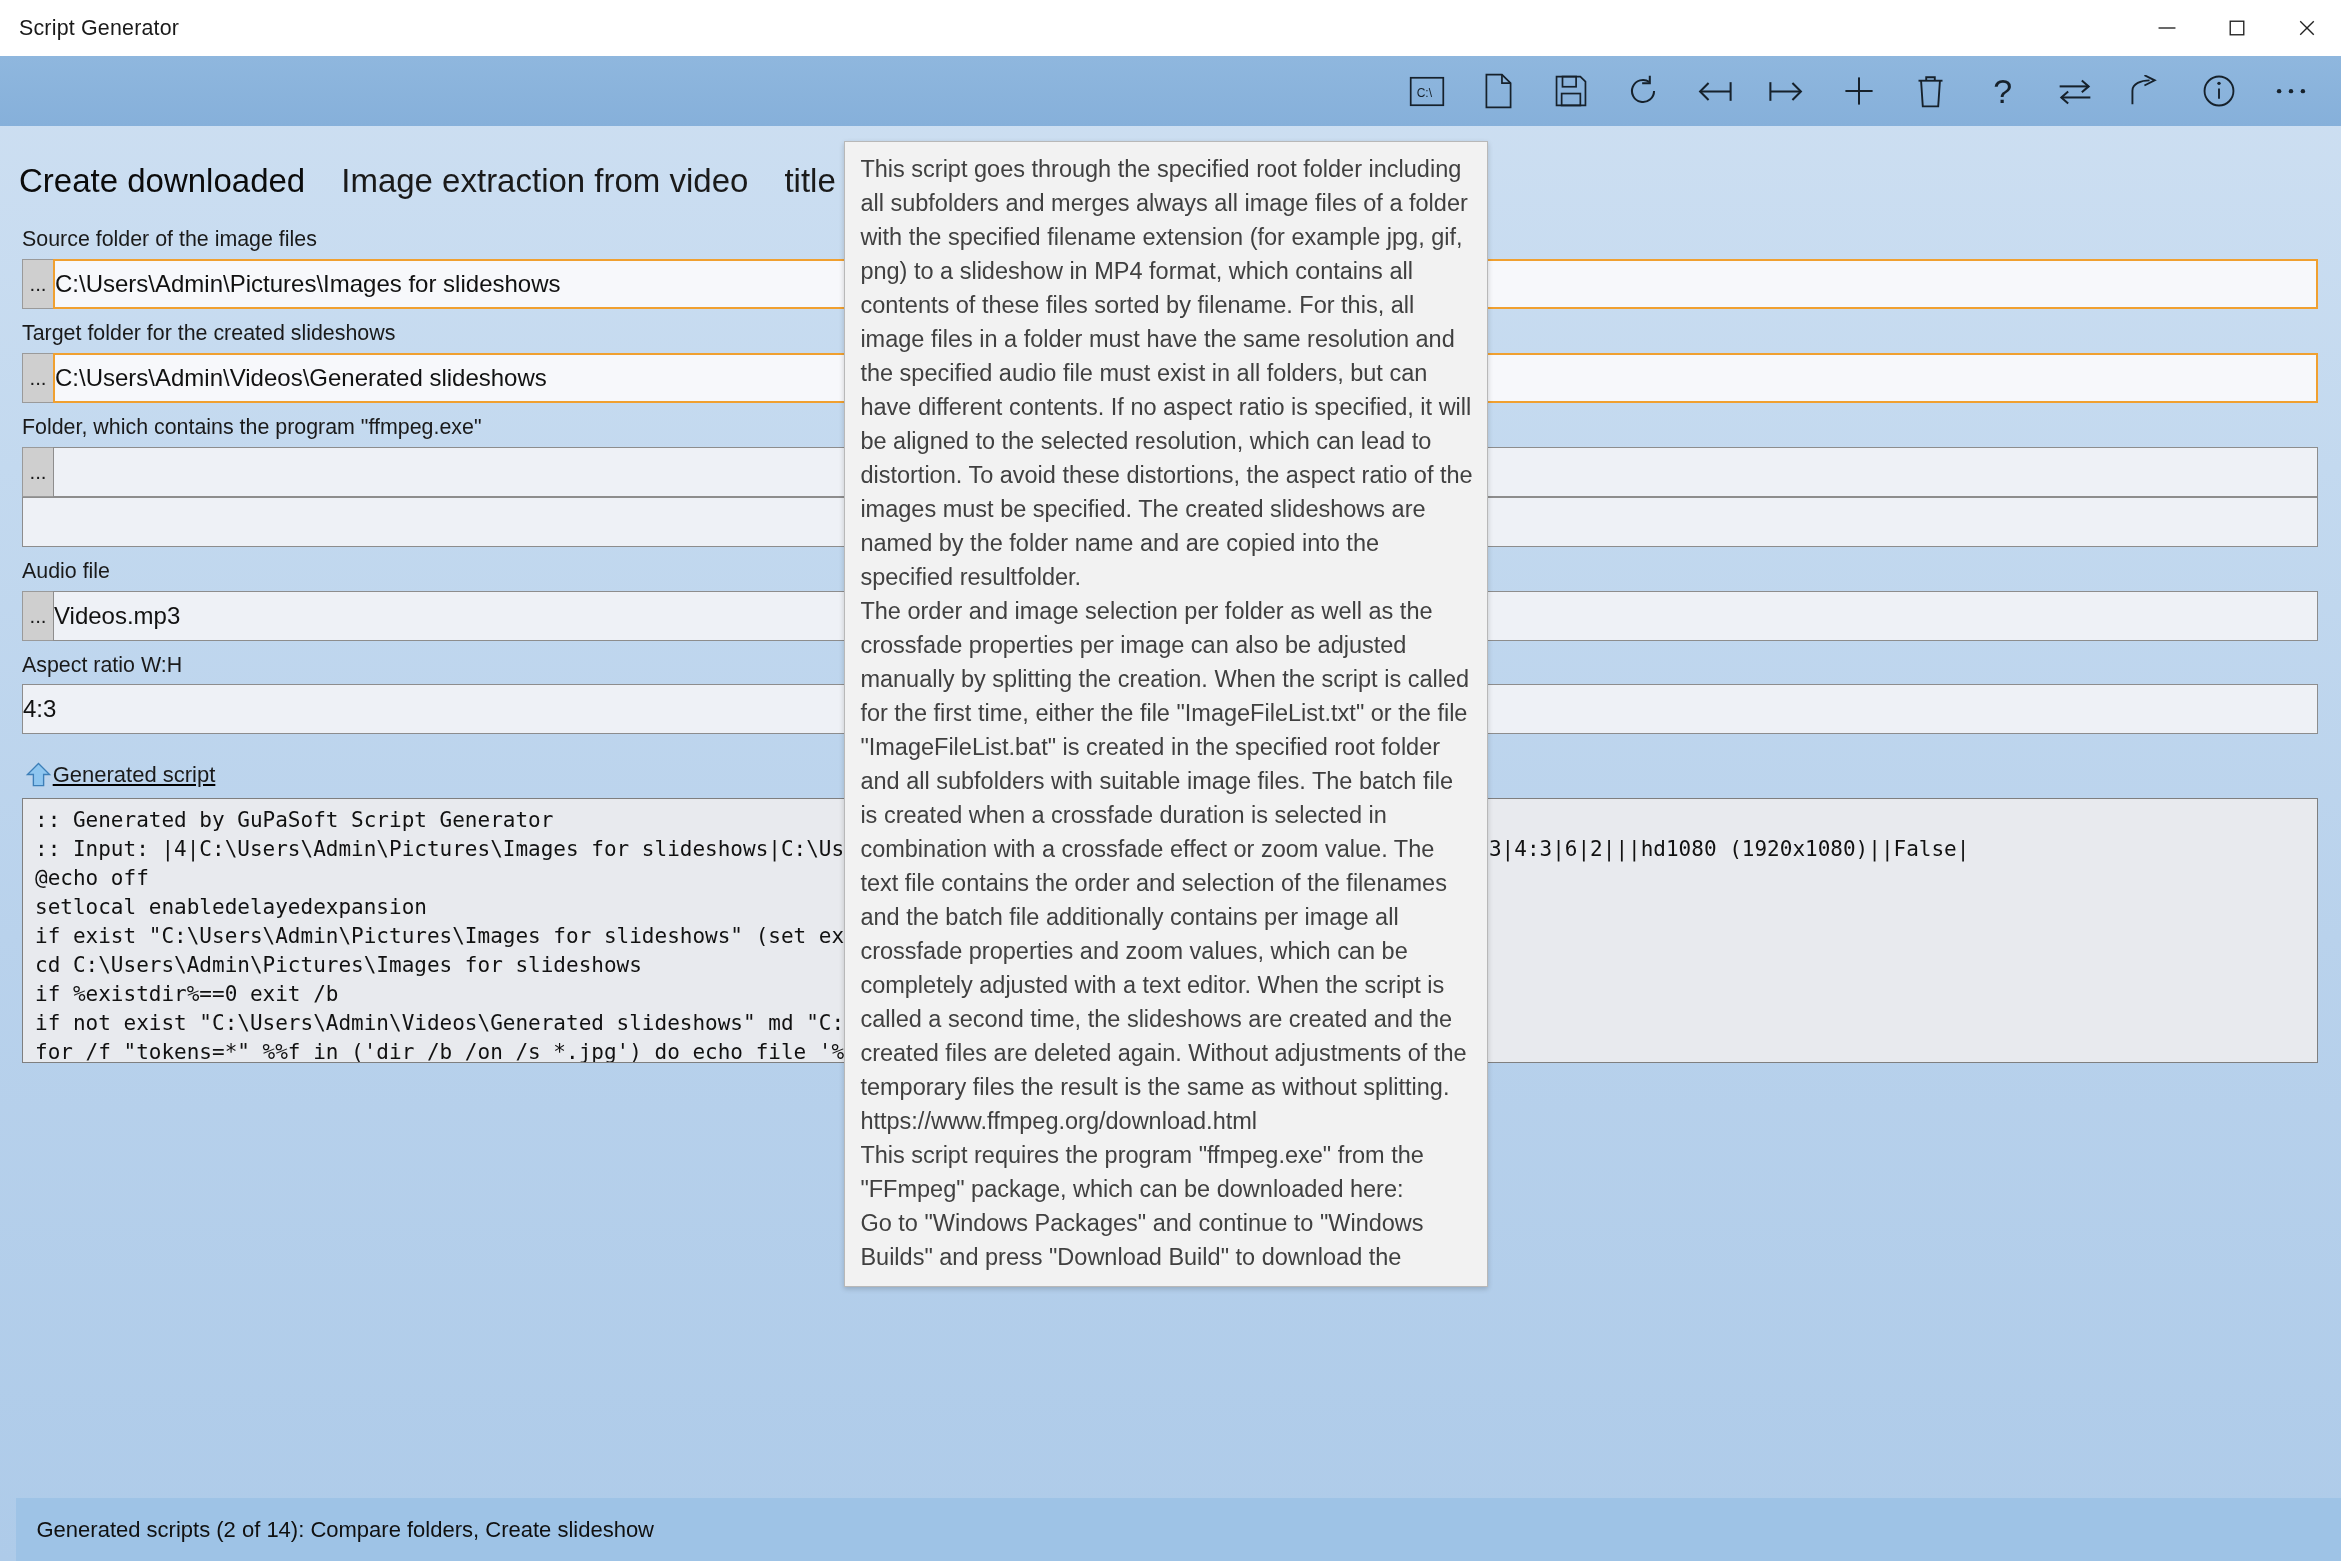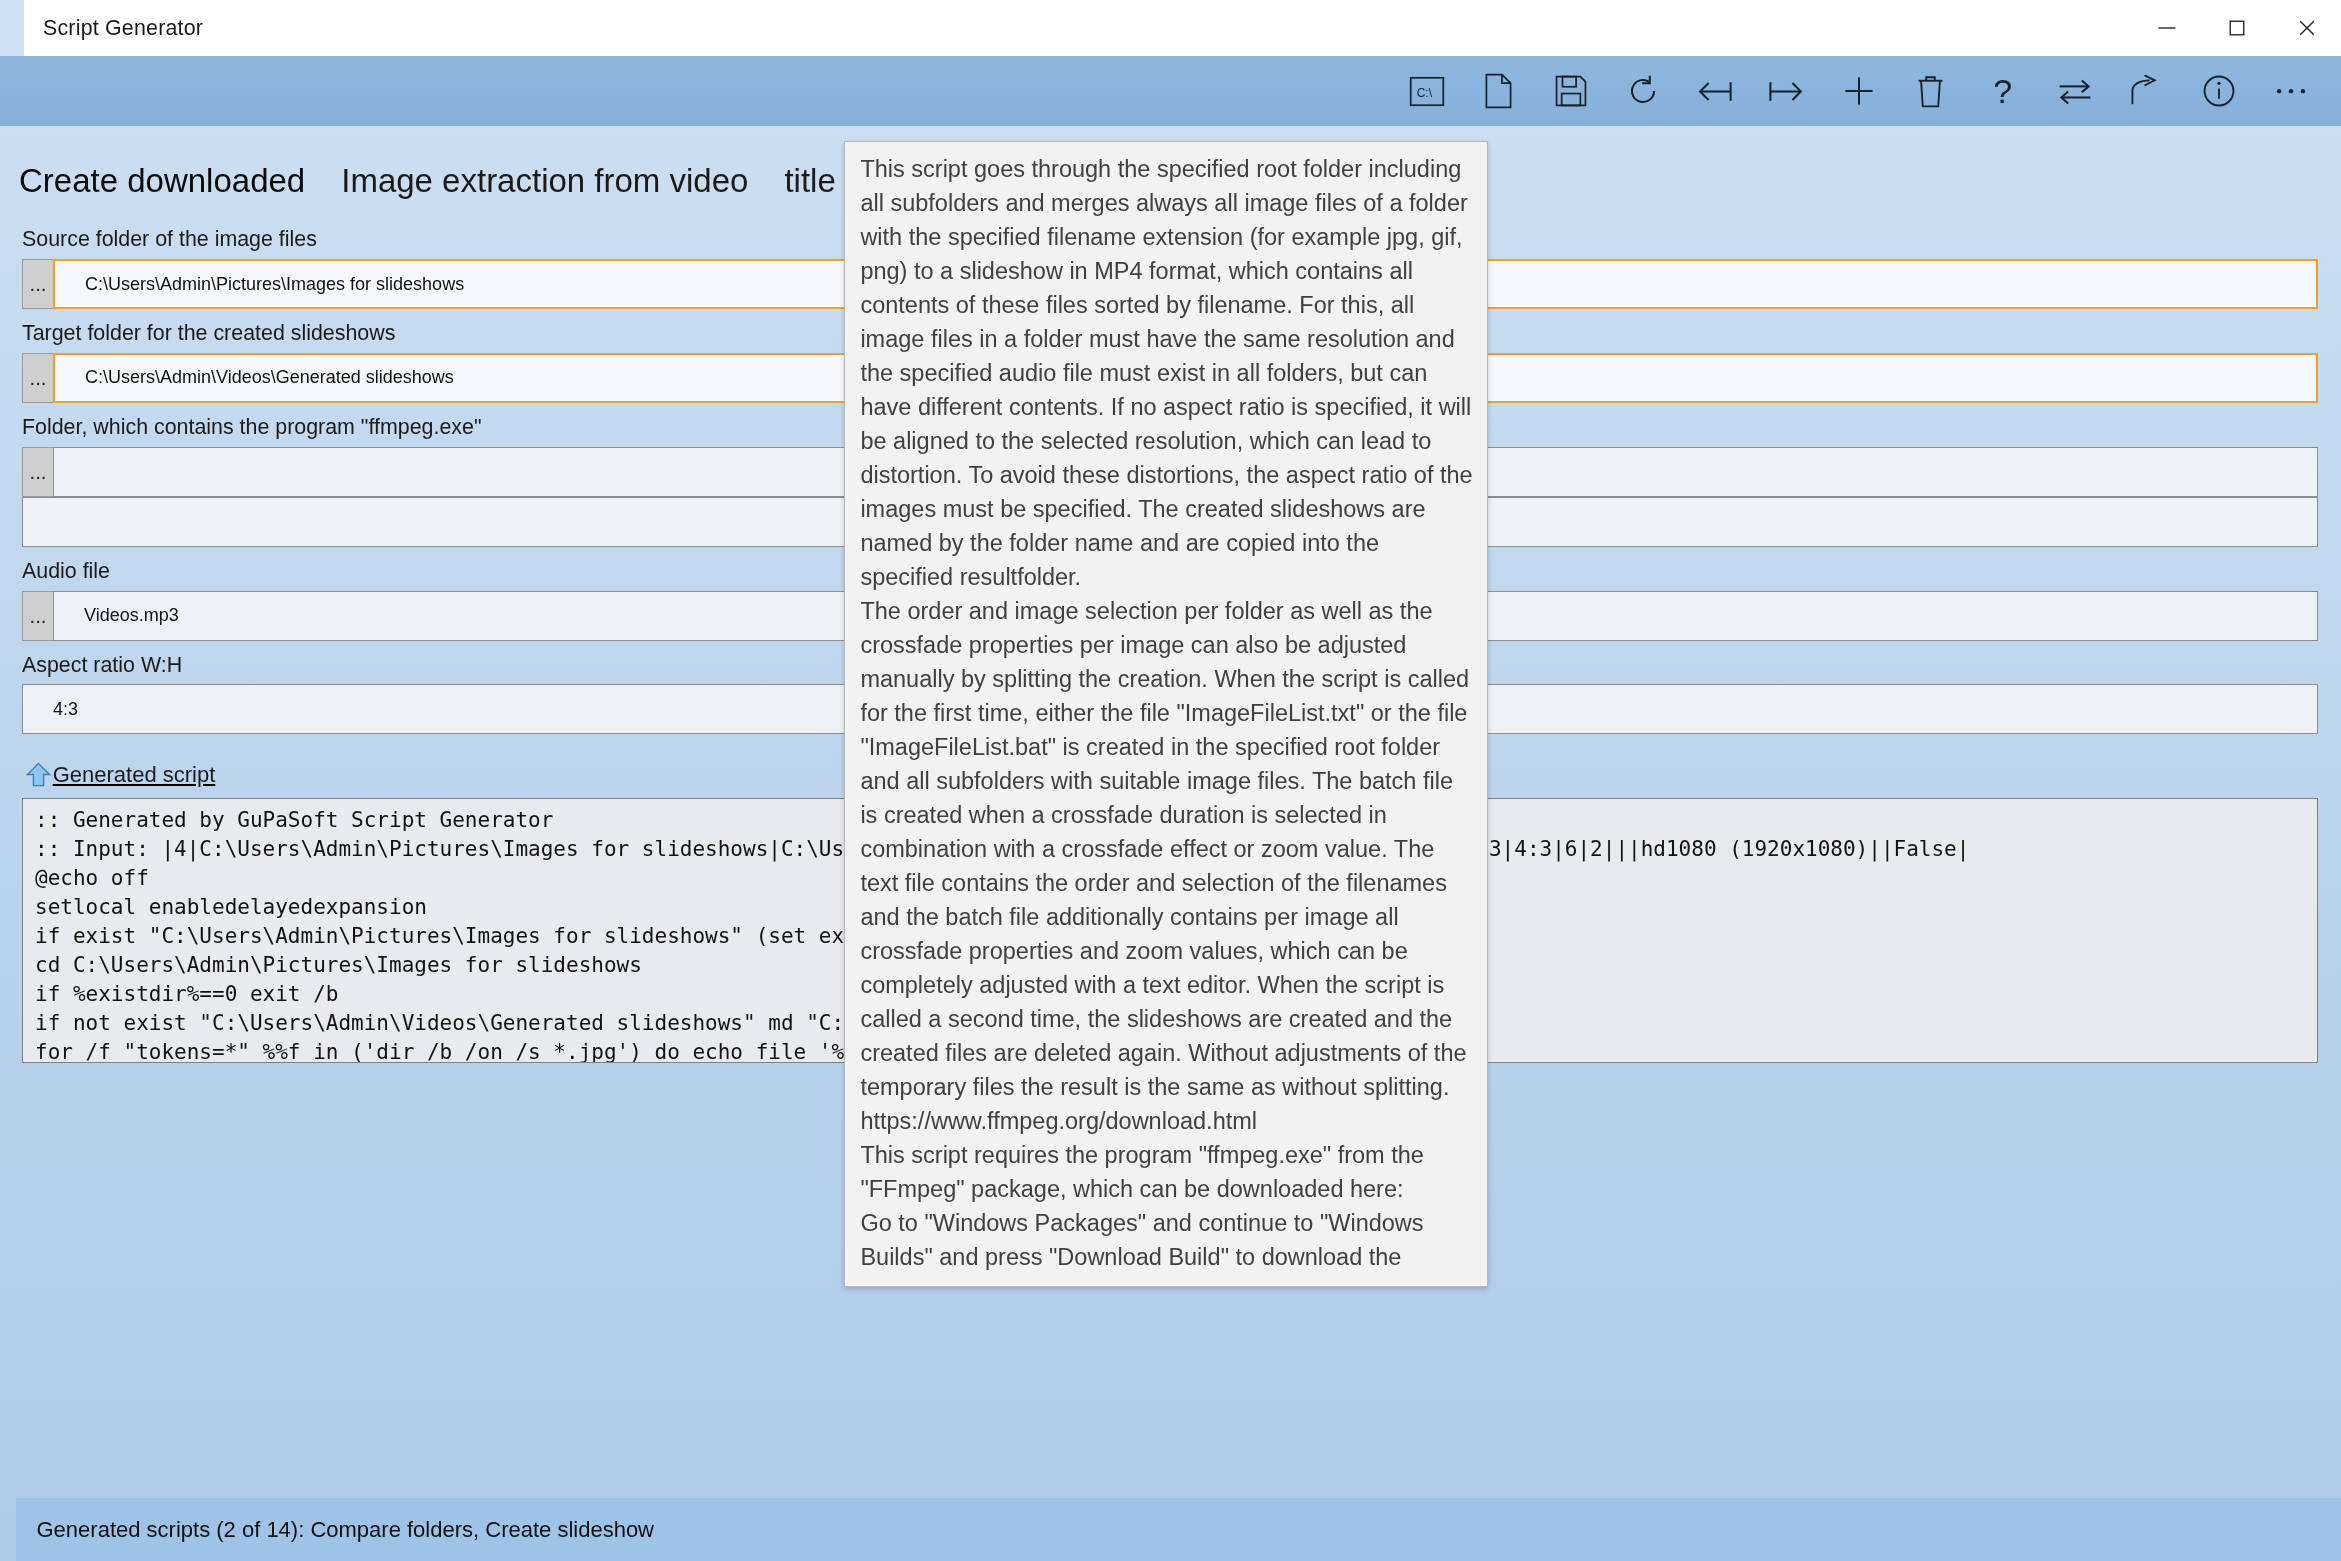--- a/index.html
+++ b/index.html
@@ -17,21 +17,20 @@
     overflow: hidden;
   }
 
   
   .titlebar {
     height: 56px;
     background: #ffffff;
     display: flex;
     align-items: center;
     position: relative;
-    margin-left: 24px;
   }
   .titlebar .title {
     font-size: 21.4px;
     color: #1a1a1a;
     margin-left: 19px;
     letter-spacing: 0.2px;
   }
   .winbtns {
     position: absolute;
     right: 0; top: 0;
@@ -110,22 +109,22 @@
     display: flex; align-items: center; justify-content: center;
     font-size: 20.5px;
     color: #1a1a1a;
   }
   .input {
     flex: 1;
     background: #f4f6f9;
     border: 0.9px solid #8d8d8d;
     display: flex;
     align-items: center;
-    padding-left: 30px;
-    font-size: 18px;
+    padding-left: 0;
+    font-size: 24px;
     color: #111;
   }
   .input.highlight {
     border: 2.6px solid #f0a030;
     background: #f7f8fb;
   }
   .input.plain {
     background: #eef1f6;
   }
 

